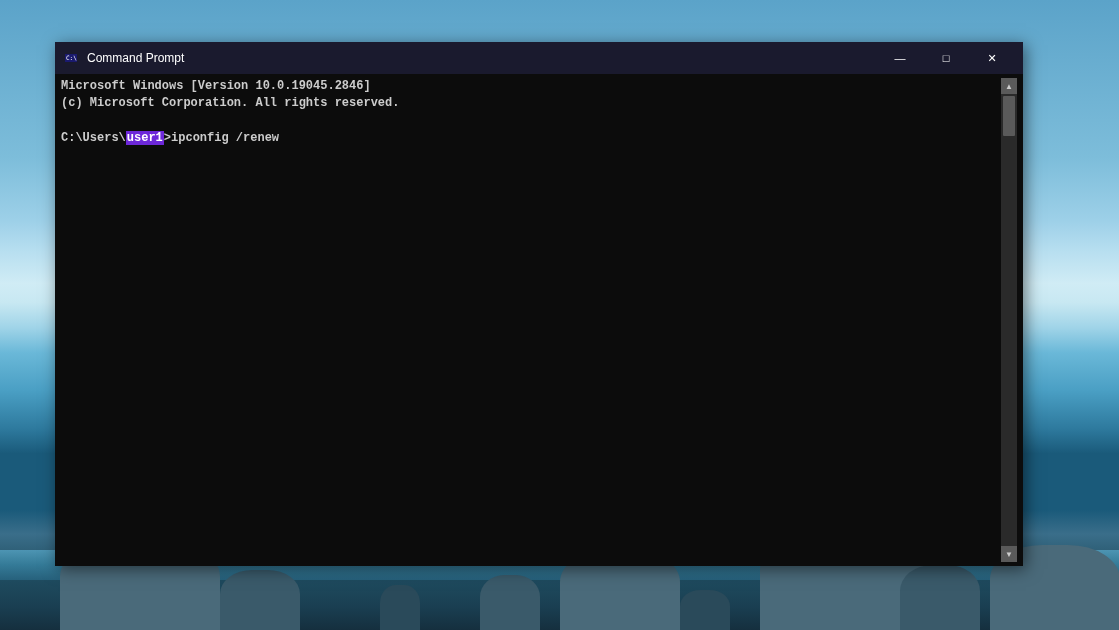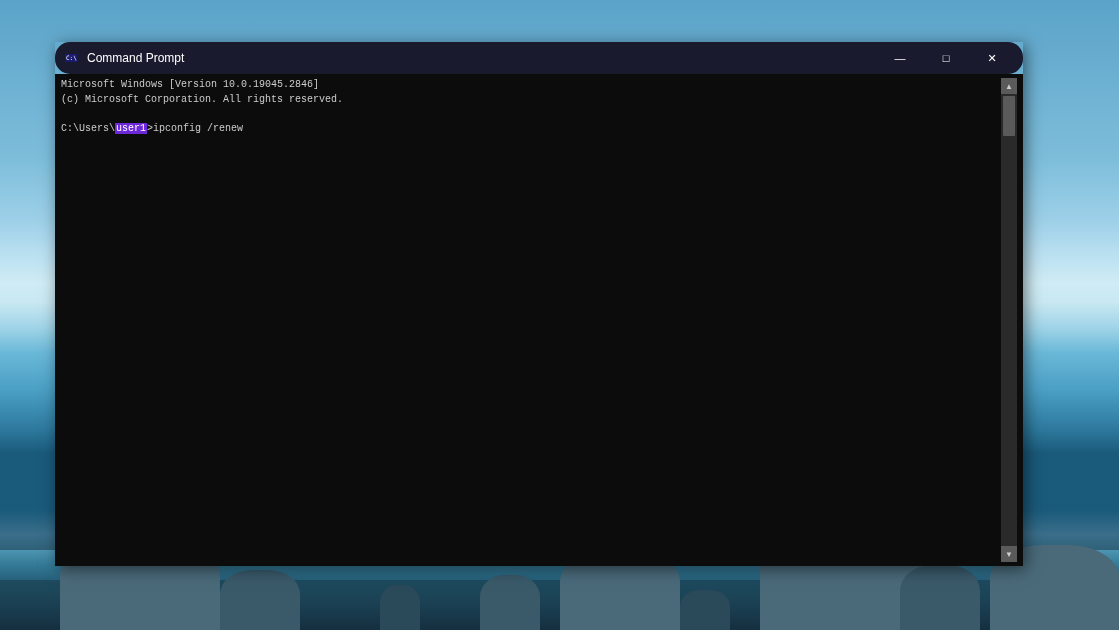--- a/index.html
+++ b/index.html
@@ -102,21 +102,20 @@
     }
 
     .titlebar {
       height: 32px;
       background: #1a1a2e;
       display: flex;
       align-items: center;
       padding: 6px 8px;
       flex-shrink: 0;
       user-select: none;
-      border-radius: 15px;
     }
 
     .titlebar-icon {
       width: 16px;
       height: 16px;
       margin-right: 8px;
       flex-shrink: 0;
       display: flex;
       align-items: center;
       justify-content: center;
@@ -160,24 +159,25 @@
       display: flex;
     }
 
     .cmd-content {
       flex: 1;
       overflow: hidden;
     }
 
     .cmd-text {
       font-family: 'Courier New', 'Lucida Console', monospace;
-      font-size: 10px;
+      font-size: 12px;
       line-height: 1.45;
       color: #cccccc;
       white-space: pre;
+      font-weight: bold;
     }
 
     .cmd-text .highlight {
       color: #ffffff;
       background: #6d28d9;
       padding: 0 1px;
     }
 
     .scrollbar-y {
       width: 16px;

